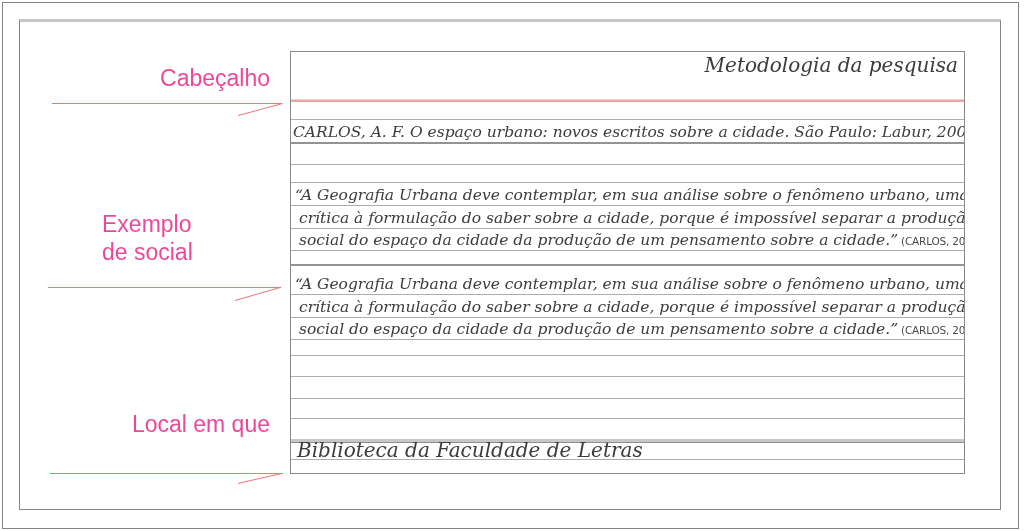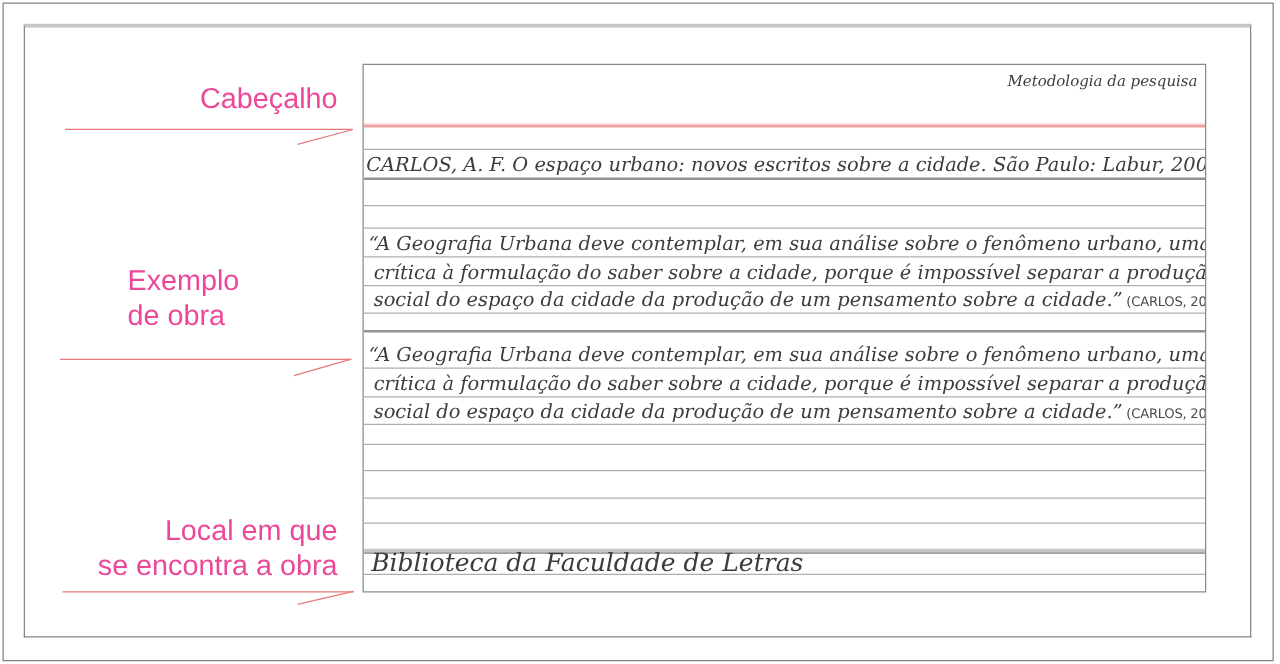--- a/index.html
+++ b/index.html
@@ -50,26 +50,25 @@
 
 <div class="outer-frame"></div>
 <div class="inner-frame"></div>
 
 <div class="anno right" style="left:40px;top:64px;width:230px;">
   <div>Cabeçalho</div>
 </div>
 
 <div class="anno center" style="left:102px;top:210px;width:200px;">
   <div>Exemplo</div>
-  <div>de obra</div>
+  <div>de social</div>
 </div>
 
 <div class="anno right" style="left:30px;top:410px;width:240px;">
   <div>Local em que</div>
-  <div>se encontra a obra</div>
 </div>
 
 <div class="leader-h" style="left:52px;top:103px;width:230px;"></div>
 <div class="leader-d" style="left:238px;top:115px;width:46px;transform:rotate(-15deg);"></div>
 
 <div class="leader-h" style="left:48px;top:287px;width:233px;"></div>
 <div class="leader-d" style="left:235px;top:300px;width:48px;transform:rotate(-16deg);"></div>
 
 <div class="leader-h" style="left:50px;top:473px;width:233px;"></div>
 <div class="leader-d" style="left:238px;top:483px;width:46px;transform:rotate(-13deg);"></div>
@@ -88,21 +87,21 @@
   <div class="rule" style="top:242px;"></div>
   <div class="rule" style="top:265px;"></div>
   <div class="rule" style="top:287px;"></div>
   <div class="rule" style="top:303px;"></div>
   <div class="rule" style="top:324px;"></div>
   <div class="rule" style="top:346px;"></div>
   <div class="rule" style="top:366px;"></div>
   <div class="rule-band" style="top:387px;"></div>
   <div class="rule" style="top:407px;"></div>
 
-  <div class="hw hw-right" style="right:6px;top:3px;font-size:12px;">Metodologia da pesquisa</div>
+  <div class="hw hw-right" style="right:6px;top:3px;font-size:20px;">Metodologia da pesquisa</div>
 
   <div class="hw" style="left:2px;top:70px;">CARLOS, A. F. O espaço urbano: novos escritos sobre a cidade. São Paulo: Labur, 2007.</div>
 
   <div class="hw" style="left:4px;top:133px;">“A Geografia Urbana deve contemplar, em sua análise sobre o fenômeno urbano, uma</div>
   <div class="hw" style="left:8px;top:156px;">crítica à formulação do saber sobre a cidade, porque é impossível separar a produção</div>
   <div class="hw" style="left:8px;top:178px;"><span>social do espaço da cidade da produção de um pensamento sobre a cidade.”</span><span class="cite">(CARLOS, 2007, p. 19).</span></div>
 
   <div class="hw" style="left:4px;top:222px;">“A Geografia Urbana deve contemplar, em sua análise sobre o fenômeno urbano, uma</div>
   <div class="hw" style="left:8px;top:245px;">crítica à formulação do saber sobre a cidade, porque é impossível separar a produção</div>
   <div class="hw" style="left:8px;top:267px;"><span>social do espaço da cidade da produção de um pensamento sobre a cidade.”</span><span class="cite">(CARLOS, 2007, p. 19).</span></div>

